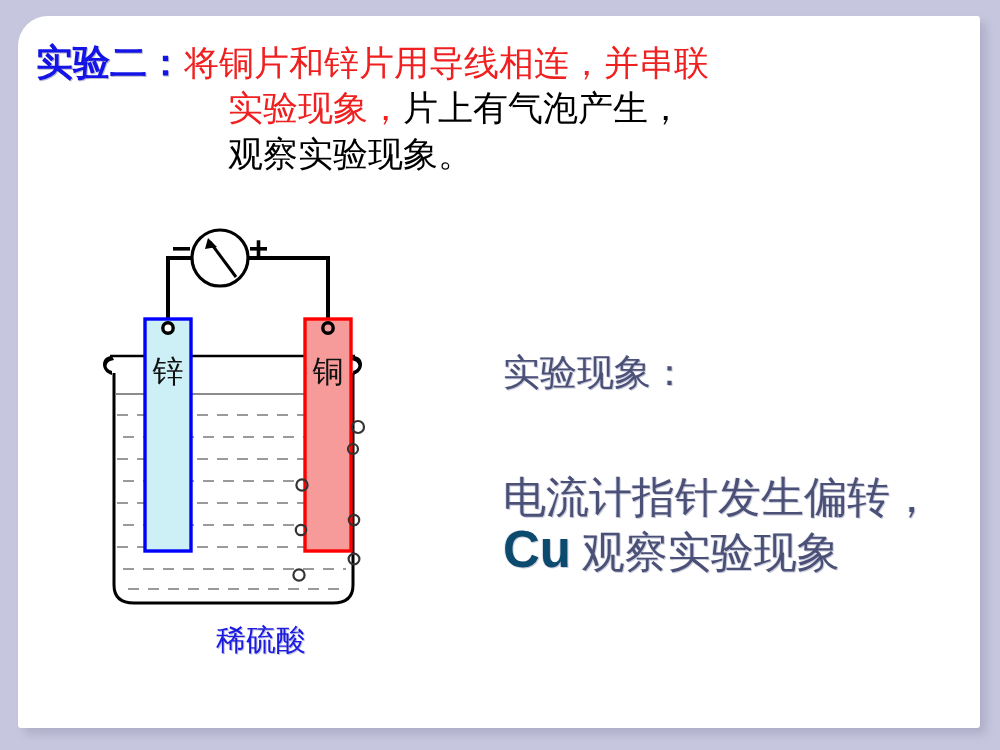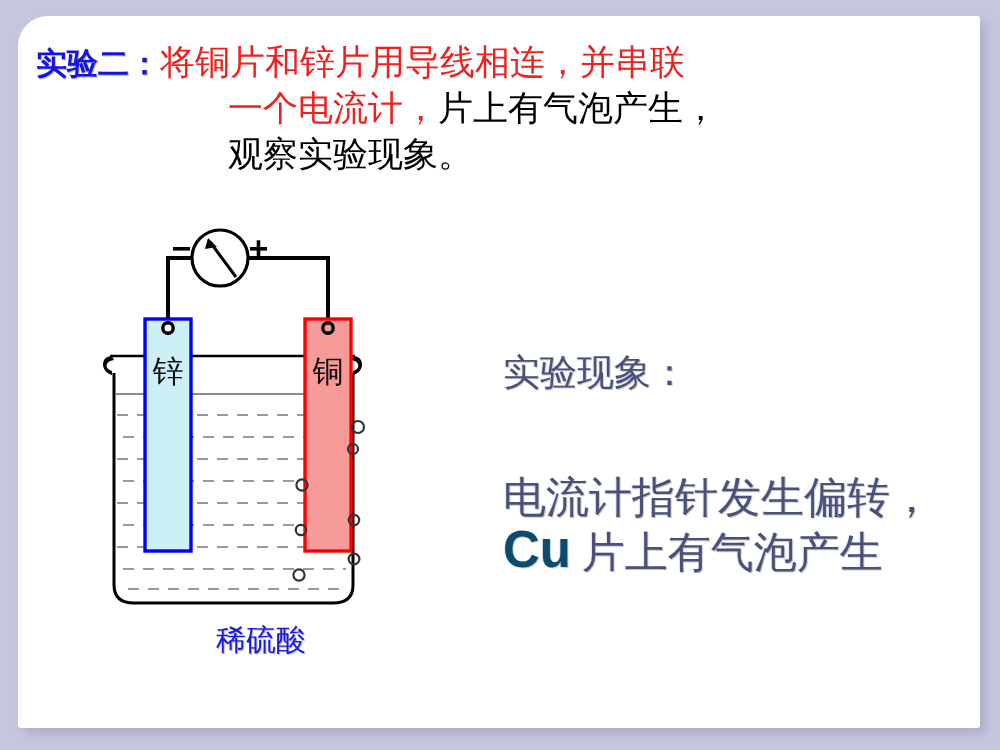--- a/index.html
+++ b/index.html
@@ -21,21 +21,21 @@
     background:#ffffff;border-radius:30px 3px 3px 3px;
   }
 
   
   .title-block{
     position:absolute;left:36px;top:42px;width:930px;
     font-size:35px;line-height:41px;letter-spacing:0px;
   }
   .t-blue{
     color:#1414e6;font-family:"DejaVu Sans","Liberation Sans",sans-serif;
-    font-weight:bold;font-size:31px;
+    font-weight:bold;font-size:37px;
     text-shadow:1px 1px 0 #b9b9cf;
   }
   .t-red{color:#f02020;}
   .t-black{color:#000000;}
   .title-line{white-space:nowrap;}
   .title-l1{position:absolute;left:0;top:0;}
   .title-l2{position:absolute;left:192px;top:46px;}
   .title-l3{position:absolute;left:192px;top:92px;}
 
   
@@ -73,21 +73,21 @@
 <div class="slide-root">
 
   <div class="card-shadow"></div>
   <div class="card"></div>
 
   <div class="title-block">
     <div class="title-line title-l1">
       <span class="t-blue">实验二：</span><span class="t-red">将铜片和锌片用导线相连，并串联</span>
     </div>
     <div class="title-line title-l2">
-      <span class="t-red">一个电流计，</span><span class="t-black">片上有气泡产生，</span>
+      <span class="t-red">实验现象，</span><span class="t-black">片上有气泡产生，</span>
     </div>
     <div class="title-line title-l3">
       <span class="t-black">观察实验现象。</span>
     </div>
   </div>
 
   <div class="diagram">
     <svg width="330" height="450" viewBox="0 0 330 450" xmlns="http://www.w3.org/2000/svg">
 
       <g fill="none" stroke="#000000" stroke-width="4" stroke-linecap="butt">
@@ -162,16 +162,16 @@
       </g>
 
     </svg>
   </div>
 
   <div class="acid-label">稀硫酸</div>
 
   <div class="phen-head">实验现象：</div>
   <div class="phen-body">
     <div>电流计指针发生偏转，</div>
-    <div><span class="cu-sym">Cu</span><span> 片上有气泡产生</span></div>
+    <div><span class="cu-sym">Cu</span><span> 观察实验现象</span></div>
   </div>
 
 </div>
 
 </body></html>

